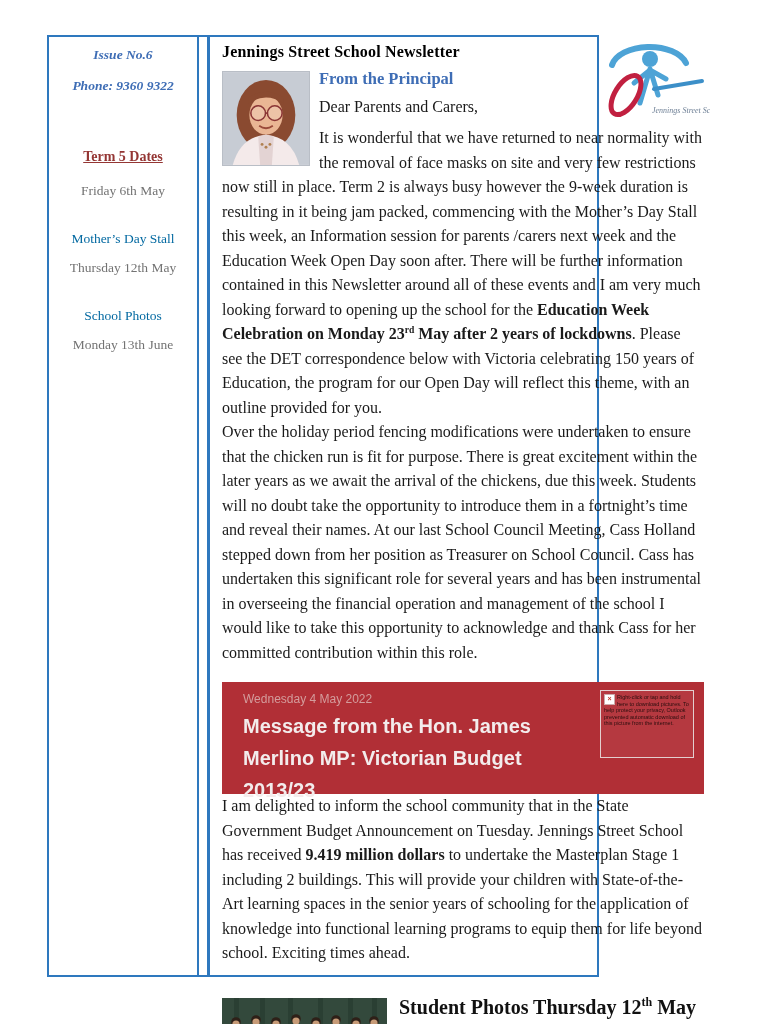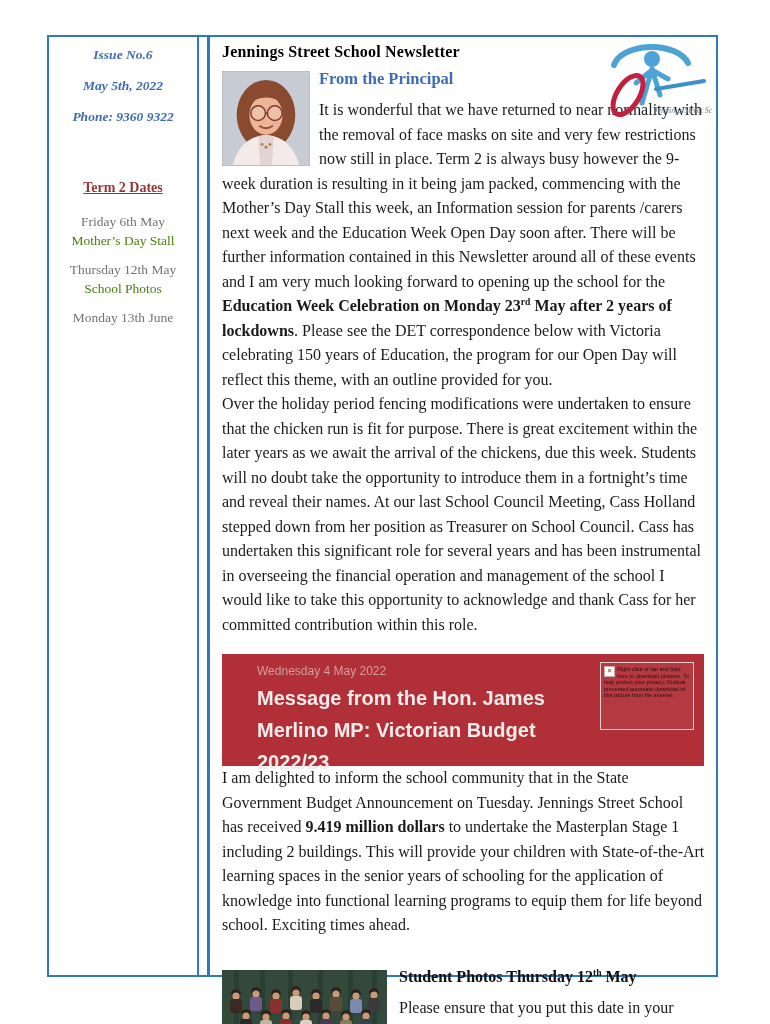--- a/index.html
+++ b/index.html
@@ -1,39 +1,39 @@
 <!DOCTYPE html>
 <html><head>
 <meta charset="utf-8">
 <style>
   html,body{margin:0;padding:0;}
   body{
     width:770px;height:1024px;background:#ffffff;position:relative;
     font-family:"Liberation Serif",serif;color:#1a1a1a;overflow:hidden;
   }
   .frame{
-    position:absolute;left:47px;top:35px;width:671px;height:942px;
+    position:absolute;left:47px;top:35px;width:552px;height:942px;
     border:2px solid #2E78BE;box-sizing:border-box;display:flex;background:#fff;
   }
   
   .sidebar{
     width:150px;flex-shrink:0;border-right:2px solid #2E78BE;
     box-sizing:border-box;text-align:center;padding-top:4px;
   }
   .issue-line{
     color:#3E6DB5;font-weight:bold;font-style:italic;font-size:13.5px;
     margin:0;padding:6px 2px 9px 2px;
   }
   .term-heading{
     color:#943634;font-weight:bold;font-size:14px;text-decoration:underline;
     margin:46px 0 16px 0;
   }
   .date-item{margin:0 2px 10px 2px;font-size:13.5px;line-height:19px;}
   .date-line{color:#737373;}
-  .event-line{color:#4d7c0f;}
+  .event-line{color:#0369a1;margin-top:29px;}
   .sb-gap{width:8px;flex-shrink:0;}
   
   .main{
     flex:1;border-left:3px solid #2E78BE;box-sizing:border-box;
     padding:4px 10px 0 12px;position:relative;
   }
   .page-title{
     color:#000000;font-weight:bold;font-size:16px;margin:2px 0 8px 0;
     letter-spacing:.2px;
   }
@@ -45,21 +45,21 @@
   .principal-heading{
     color:#3E6DB5;font-weight:bold;font-size:16.5px;margin:4px 0 9px 0;padding-left:16px;
   }
   .salutation{margin:0 0 10px 0;font-size:16px;}
   .para{font-size:16px;line-height:24.5px;margin:0;}
   .clear{clear:both;}
   sup{font-size:60%;vertical-align:super;line-height:0;}
   
   .banner{
     margin-top:17px;width:482px;height:112px;background:#B12F36;
-    position:relative;box-sizing:border-box;padding:10px 0 0 35px;
+    position:relative;box-sizing:border-box;padding:10px 0 0 21px;
     font-family:"Liberation Sans",sans-serif;
   }
   .banner-date{font-size:12px;color:#D49C9C;margin:0 0 4px 0;}
   .banner-title{
     font-size:20px;font-weight:bold;color:#F3ECEC;line-height:32px;
     margin:0;width:352px;
   }
   .img-placeholder{
     position:absolute;top:8px;right:10px;width:94px;height:68px;
     border:1px solid #E3CFCF;background:rgba(255,255,255,0.05);
@@ -70,34 +70,33 @@
     float:left;width:9px;height:9px;background:#fff;border:1px solid #caa;
     margin:0 2px 1px 0;color:#C0392B;font-size:7px;line-height:8px;
     text-align:center;font-weight:bold;
   }
   
   .student-section{margin-top:30px;}
   .class-photo{
     float:left;width:165px;height:122px;margin:2px 12px 4px 0;
   }
   .student-heading{
-    font-size:16px;font-weight:bold;margin:4px 0 10px 16px;color:#111;
+    font-size:20px;font-weight:bold;margin:4px 0 10px 16px;color:#111;
   }
 </style>
 </head>
 <body>
 
 <div class="frame">
 
   <div class="sidebar">
     <p class="issue-line">Issue No.6</p>
-    <p class="issue-line">May 5th, 2022</p>
     <p class="issue-line">Phone: 9360 9322</p>
 
-    <div class="term-heading">Term 2 Dates</div>
+    <div class="term-heading">Term 5 Dates</div>
 
     <div class="date-item">
       <div class="date-line">Friday 6th May</div>
       <div class="event-line">Mother’s Day Stall</div>
     </div>
     <div class="date-item">
       <div class="date-line">Thursday 12th May</div>
       <div class="event-line">School Photos</div>
     </div>
     <div class="date-item">
@@ -135,28 +134,29 @@
           <path d="M 37 55 Q 44 60 51 55" fill="none" stroke="#9A4A3A" stroke-width="1.8"></path>
           <path d="M 10 95 Q 18 66 44 64 Q 70 66 78 95 Z" fill="#F4EAEA"></path>
           <path d="M 36 66 L 44 64 L 52 66 L 50 95 L 38 95 Z" fill="#E3D3D3"></path>
           <circle cx="40" cy="74" r="1.5" fill="#B08050"></circle>
           <circle cx="44" cy="77" r="1.5" fill="#B08050"></circle>
           <circle cx="48" cy="74" r="1.5" fill="#B08050"></circle>
         </svg>
       </div>
 
       <h2 class="principal-heading">From the Principal</h2>
+      <p class="salutation">Dear Parents and Carers,</p>
       <p class="para"><span>It is wonderful that we have returned to near normality with the removal of face masks on site and very few restrictions now still in place. Term 2 is always busy however the 9-week duration is resulting in it being jam packed, commencing with the Mother’s Day Stall this week, an Information session for parents /carers next week and the Education Week Open Day soon after. There will be further information contained in this Newsletter around all of these events and I am very much looking forward to opening up the school for the </span><b><span>Education Week Celebration on Monday 23</span><sup>rd</sup><span> May after 2 years of lockdowns</span></b><span>. Please see the DET correspondence below with Victoria celebrating 150 years of Education, the program for our Open Day will reflect this theme, with an outline provided for you.</span></p>
       <div class="clear"></div>
       <p class="para">Over the holiday period fencing modifications were undertaken to ensure that the chicken run is fit for purpose. There is great excitement within the later years as we await the arrival of the chickens, due this week. Students will no doubt take the opportunity to introduce them in a fortnight’s time and reveal their names. At our last School Council Meeting, Cass Holland stepped down from her position as Treasurer on School Council. Cass has undertaken this significant role for several years and has been instrumental in overseeing the financial operation and management of the school I would like to take this opportunity to acknowledge and thank Cass for her committed contribution within this role.</p>
     </div>
 
     <div class="banner">
       <p class="banner-date">Wednesday 4 May 2022</p>
-      <p class="banner-title">Message from the Hon. James Merlino MP: Victorian Budget 2022/23</p>
+      <p class="banner-title">Message from the Hon. James Merlino MP: Victorian Budget 2013/23</p>
       <div class="img-placeholder">
         <span class="ph-icon">×</span>
         <span>Right-click or tap and hold here to download pictures. To help protect your privacy, Outlook prevented automatic download of this picture from the internet.</span>
       </div>
     </div>
 
     <p class="para"><span>I am delighted to inform the school community that in the State Government Budget Announcement on Tuesday. Jennings Street School has received </span><b>9.419 million dollars</b><span> to undertake the Masterplan Stage 1 including 2 buildings. This will provide your children with State-of-the-Art learning spaces in the senior years of schooling for the application of knowledge into functional learning programs to equip them for life beyond school. Exciting times ahead.</span></p>
 
     <div class="student-section">
       <div class="class-photo">

